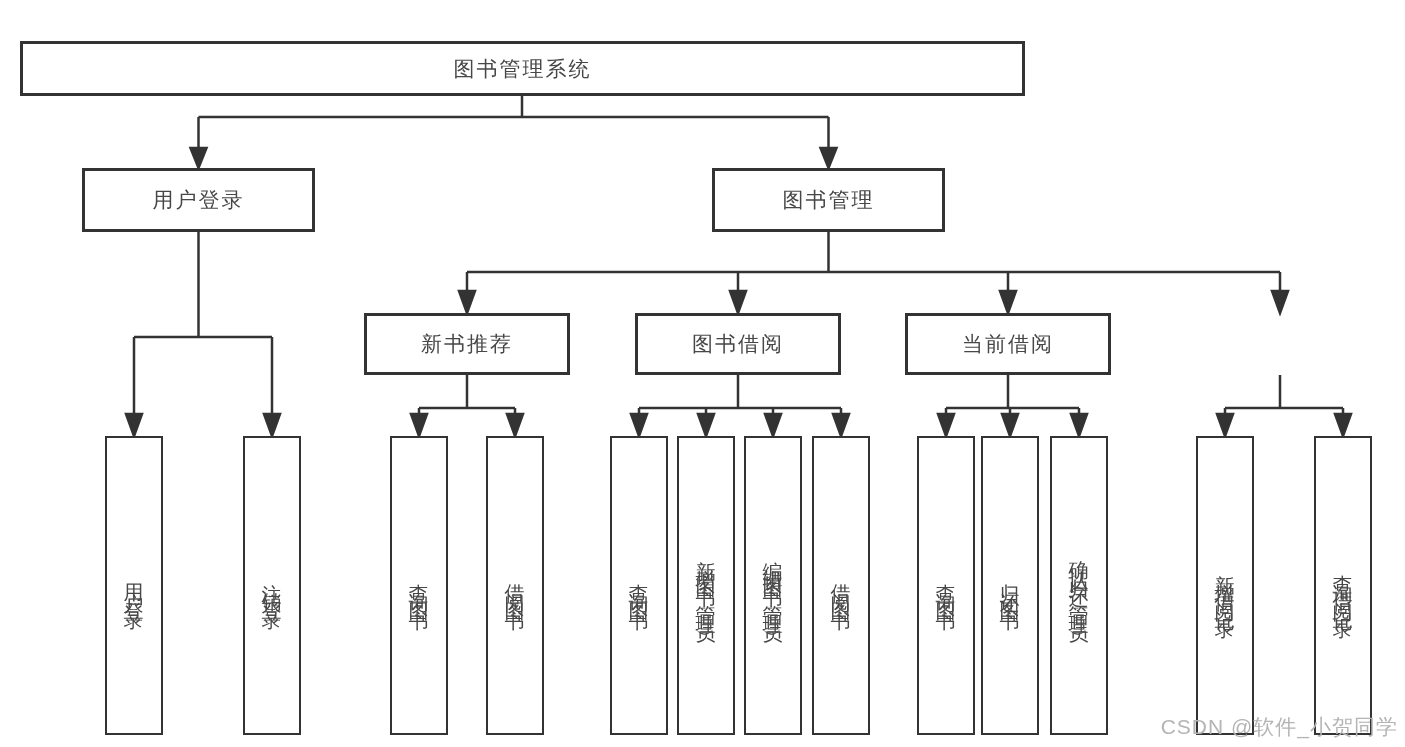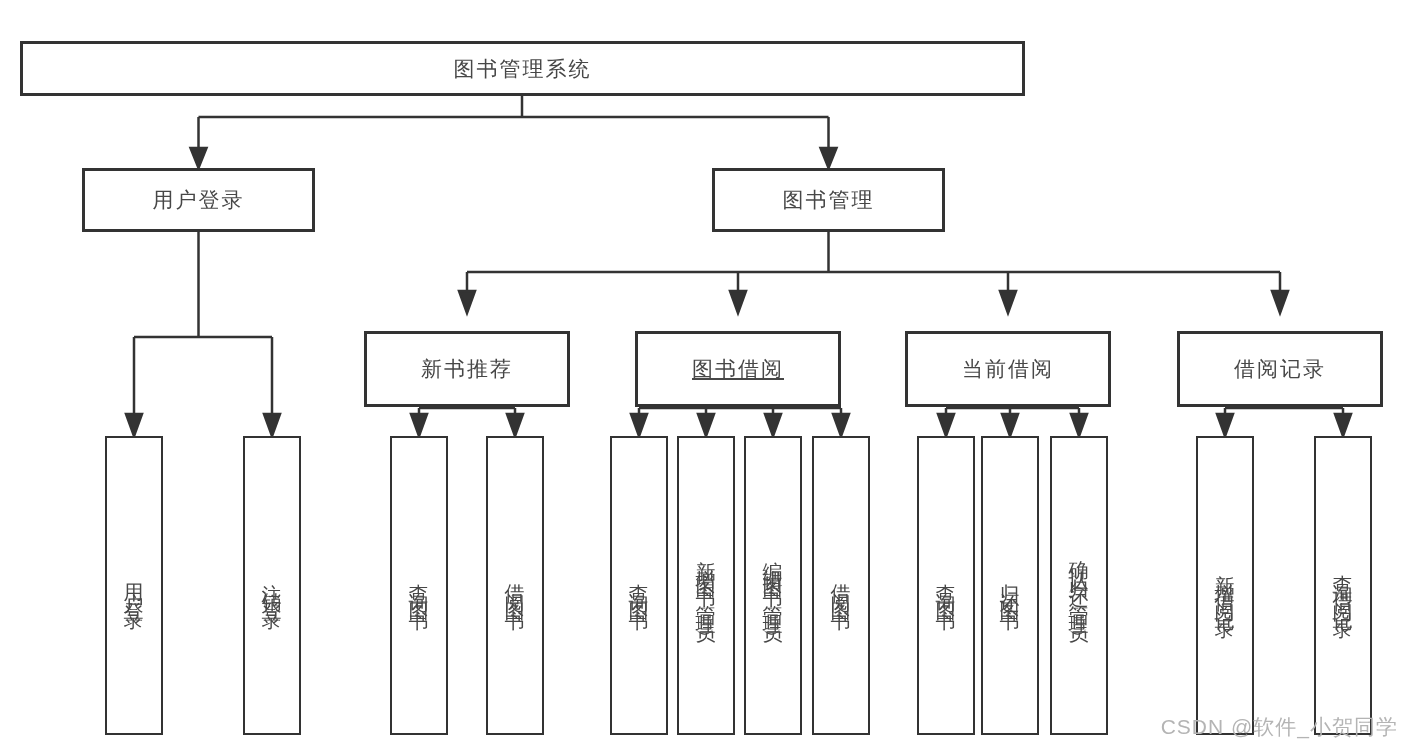--- a/index.html
+++ b/index.html
@@ -35,23 +35,23 @@
     font-size: 21px;
     letter-spacing: 2px;
   }
 
   .root-box   { left: 20px;  top: 13px;  width: 1005px; height: 55px; margin-top: 28px; }
 
   .lvl2-box   { top: 168px; width: 233px; height: 64px; }
   .b-login    { left: 82px; }
   .b-mgmt     { left: 712px; text-align: center; }
 
-  .lvl3-box   { top: 331px; width: 206px; height: 76px; }
+  .lvl3-box   { top: 313px; width: 206px; height: 62px; }
   .b-rec      { left: 364px; }
-  .b-borrow   { left: 635px; text-decoration: underline; }
+  .b-borrow   { left: 635px; }
   .b-current  { left: 905px; }
   .b-records  { left: 1177px; }
 
   .leaf {
     top: 436px;
     width: 58px;
     height: 299px;
     border-width: 2.5px;
   }
   .leaf span {
@@ -165,23 +165,20 @@
 
   <div class="box h-box lvl3-box b-rec">
     <span>新书推荐</span>
   </div>
   <div class="box h-box lvl3-box b-borrow">
     <span>图书借阅</span>
   </div>
   <div class="box h-box lvl3-box b-current">
     <span>当前借阅</span>
   </div>
-  <div class="box h-box lvl3-box b-records">
-    <span>借阅记录</span>
-  </div>
 
   <div class="box leaf l-g1a">
     <span>用户登录</span>
   </div>
   <div class="box leaf l-g1b">
     <span>注销登录</span>
   </div>
 
   <div class="box leaf l-g2a">
     <span>查询图书</span>

